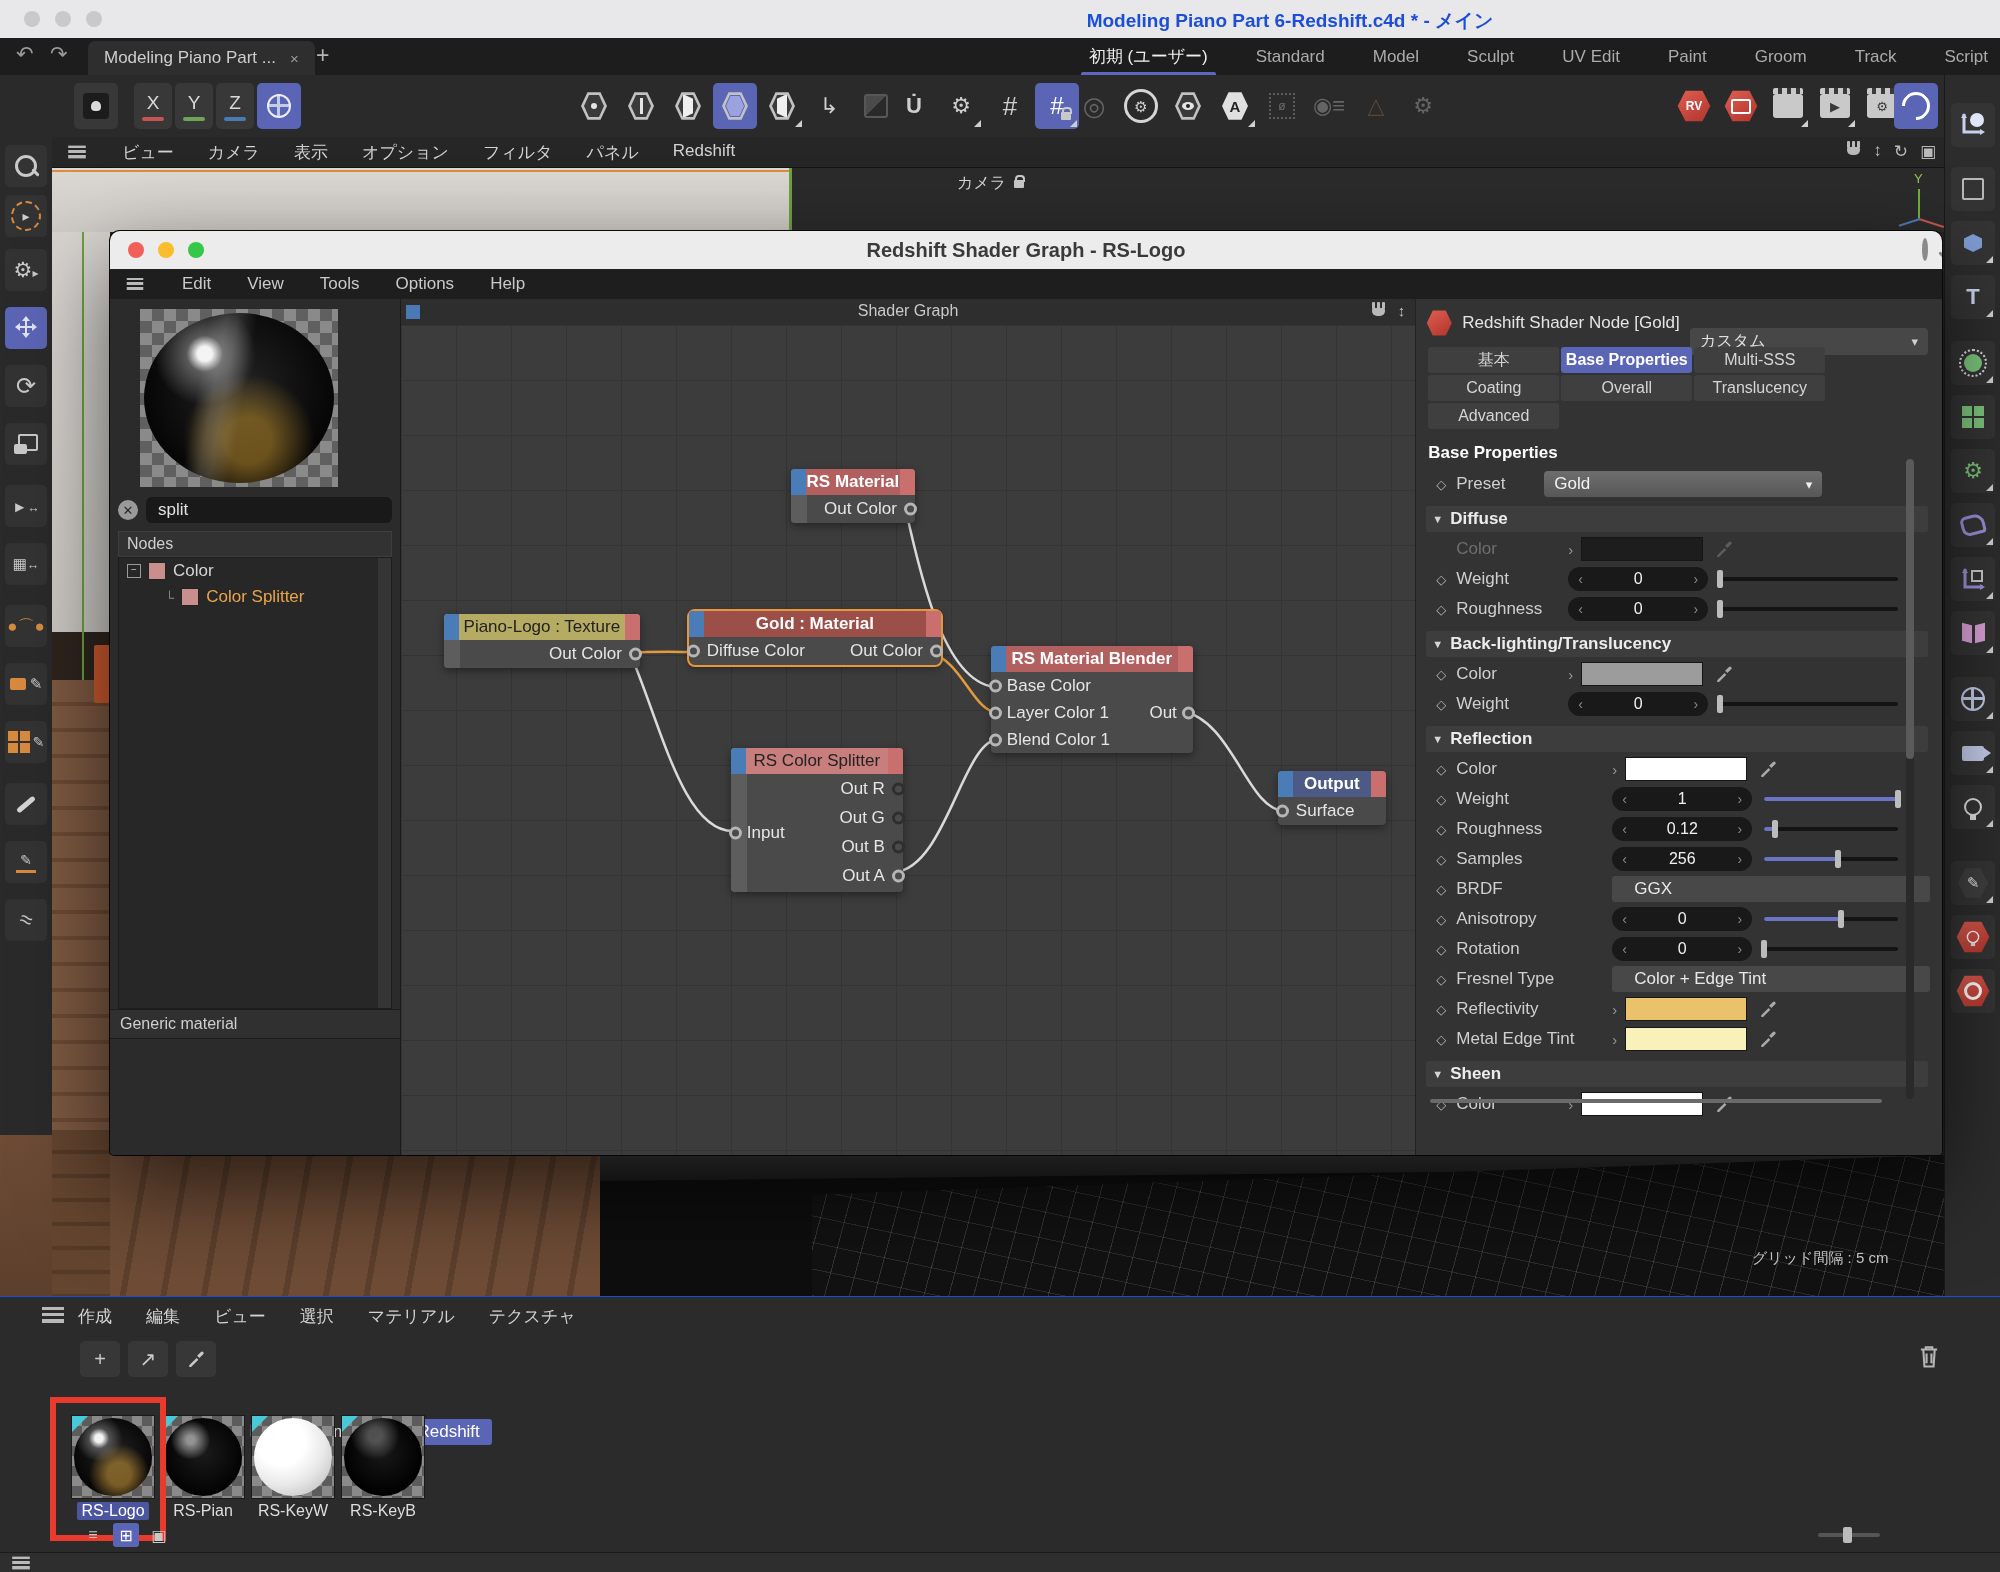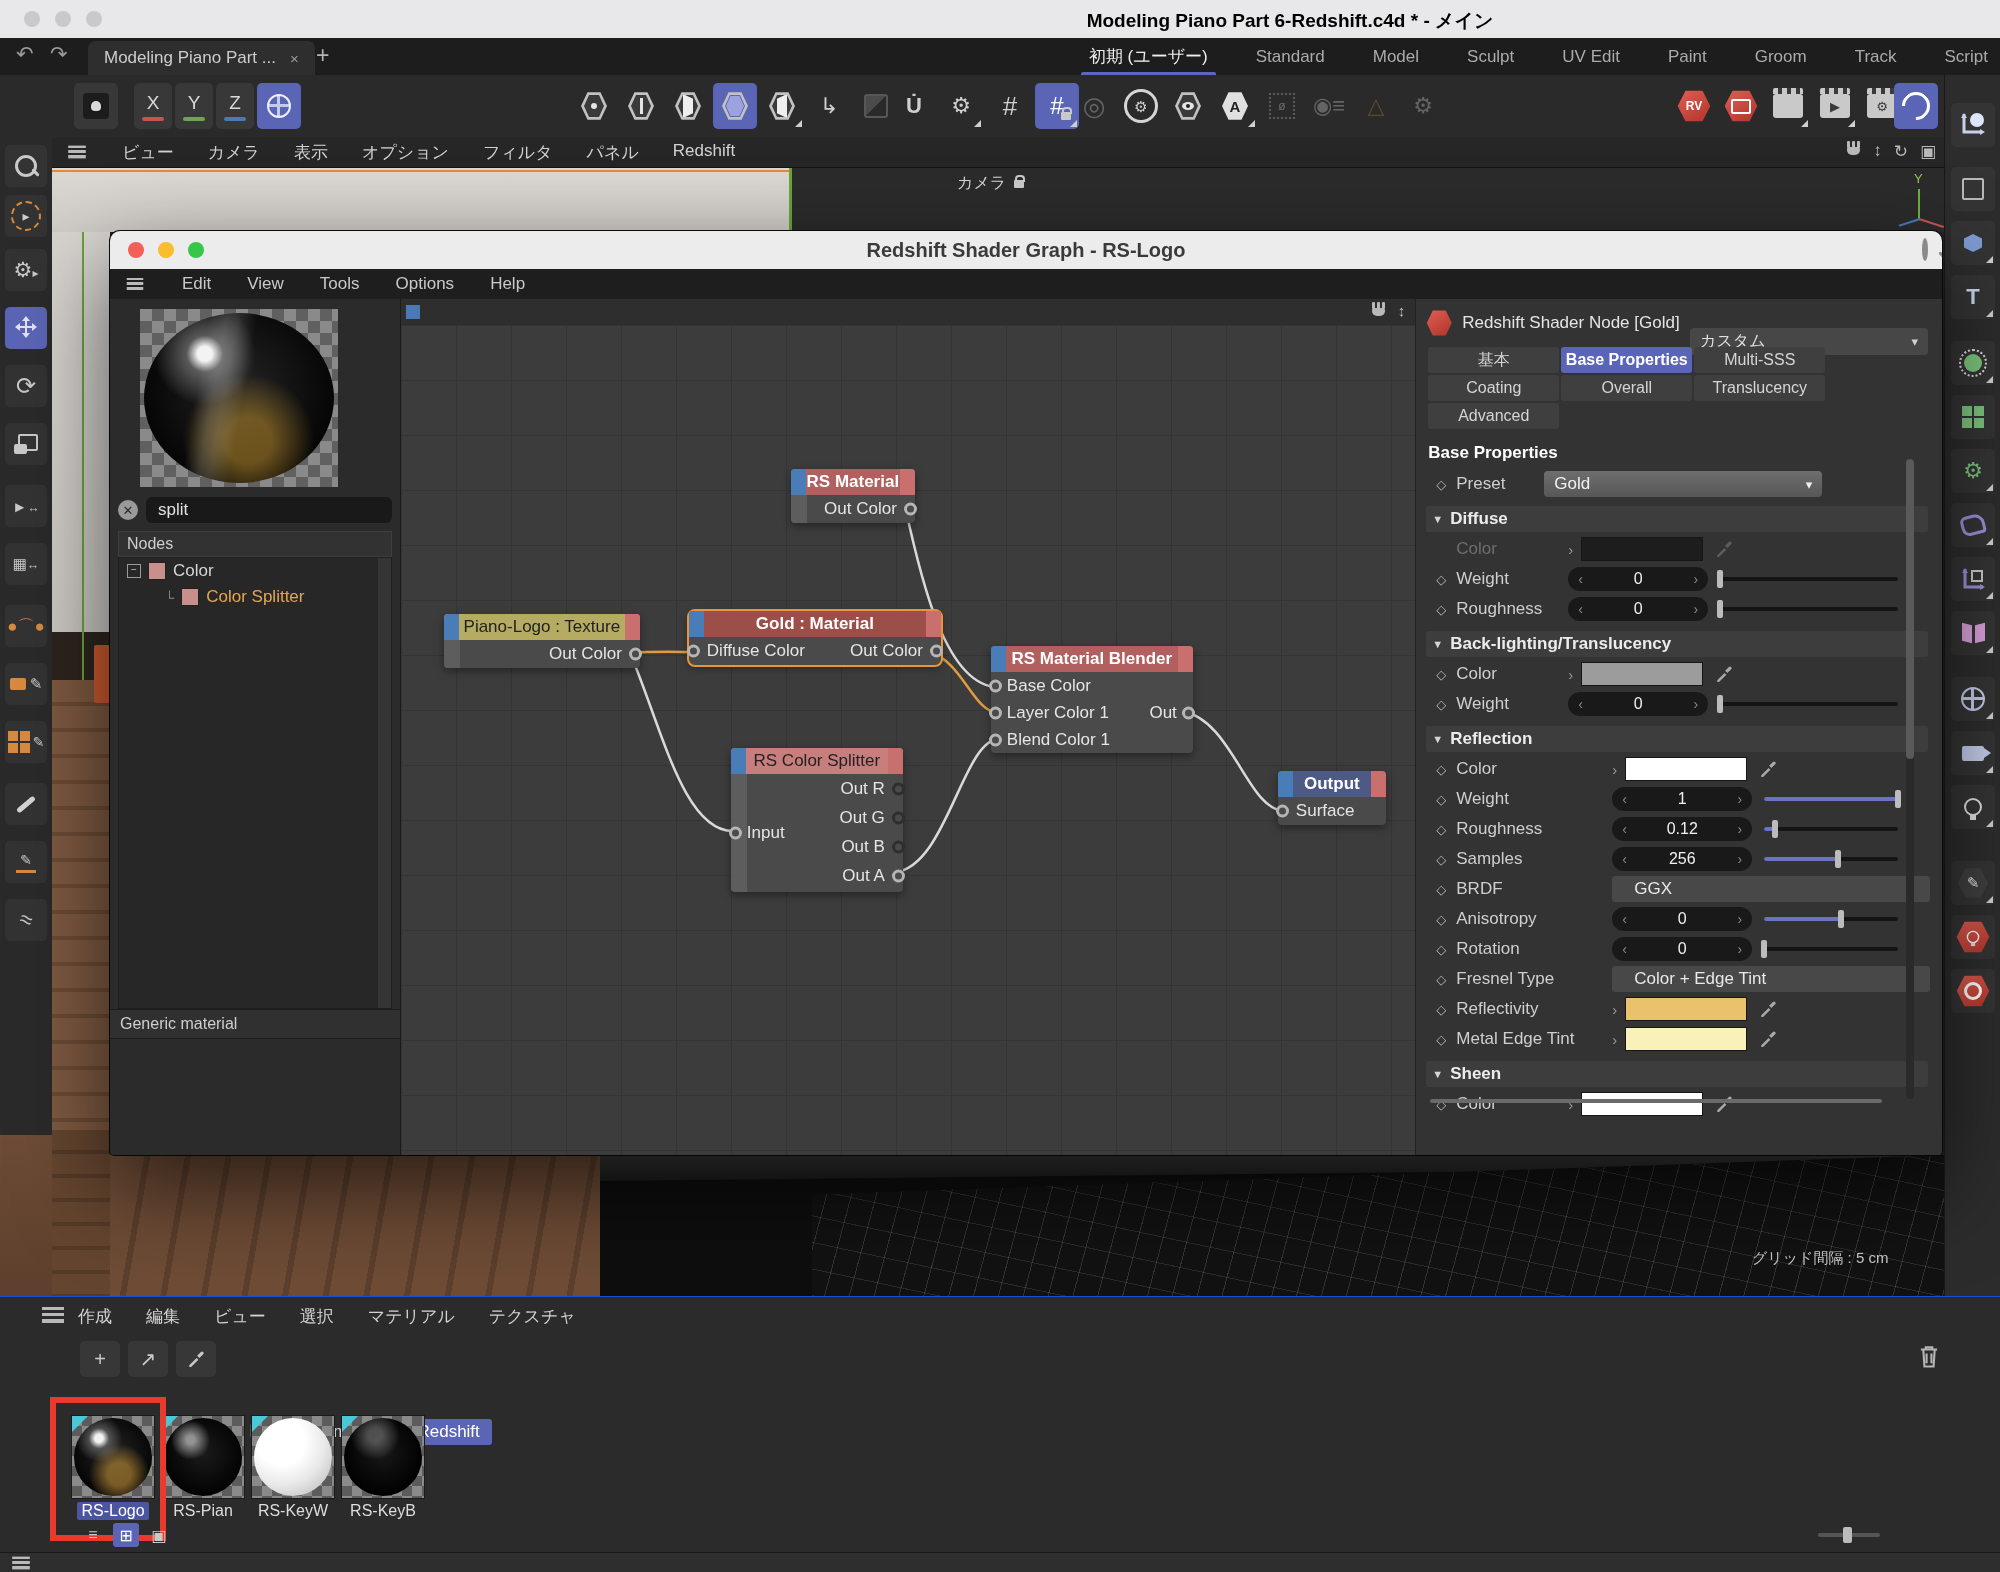--- a/index.html
+++ b/index.html
@@ -3,21 +3,21 @@
 <meta charset="utf-8">
 <style>
   html,body{margin:0;padding:0;background:#111;}
   #app{position:relative;width:2000px;height:1572px;overflow:hidden;
        font-family:"Liberation Sans","DejaVu Sans",sans-serif;color:#ccc;
        background:#1a1a1a;-webkit-font-smoothing:antialiased;}
   .abs{position:absolute;}
   
   #mac-titlebar{left:0;top:0;width:2000px;height:38px;background:#e8e8ea;border-bottom:1px solid #b9b9bb;}
   .tl{position:absolute;top:11px;width:16px;height:16px;border-radius:50%;background:#c9c9c9;}
-  #mac-title{position:absolute;left:1060px;top:8px;width:460px;text-align:center;color:#000000;font-weight:bold;font-size:19px;}
+  #mac-title{position:absolute;left:1060px;top:8px;width:460px;text-align:center;color:#1d4ed8;font-weight:bold;font-size:19px;}
   
   #tabrow{left:0;top:38px;width:2000px;height:37px;background:#1d1d1d;}
   .histbtn{position:absolute;top:4px;font-size:21px;color:#9a9a9a;}
   #doc-tab{position:absolute;left:88px;top:3px;height:34px;background:#2e2e2e;border-radius:7px 7px 0 0;
            display:flex;align-items:center;gap:14px;padding:0 16px;font-size:17px;color:#cdcdcd;}
   #doc-tab .x{color:#9a9a9a;font-size:15px;}
   #add-tab{position:absolute;left:316px;top:4px;font-size:23px;color:#b5b5b5;}
   #layout-tabs{position:absolute;right:10px;top:0;height:37px;display:flex;align-items:center;gap:44px;}
   .layout-tab{font-size:17px;color:#ababab;position:relative;padding:6px 2px;}
   .layout-tab.active{color:#efefef;}
@@ -730,20 +730,21 @@
             <span class="lbl">Color Splitter</span>
           </div>
           <div class="scroll"></div>
         </div>
         <div id="gen-material">Generic material</div>
       </div>
 
       <div id="sw-graph">
         <div id="graph-header">
           <span class="bluesq"></span>
+          <span id="graph-title">Shader Graph</span>
           <span id="graph-hicons">
             <span class="handicon">
                 <span class="f">
                   <i></i>
                   <i></i>
                   <i></i>
                 </span>
                 <span class="p"></span>
               </span>
             <span>↕</span>

